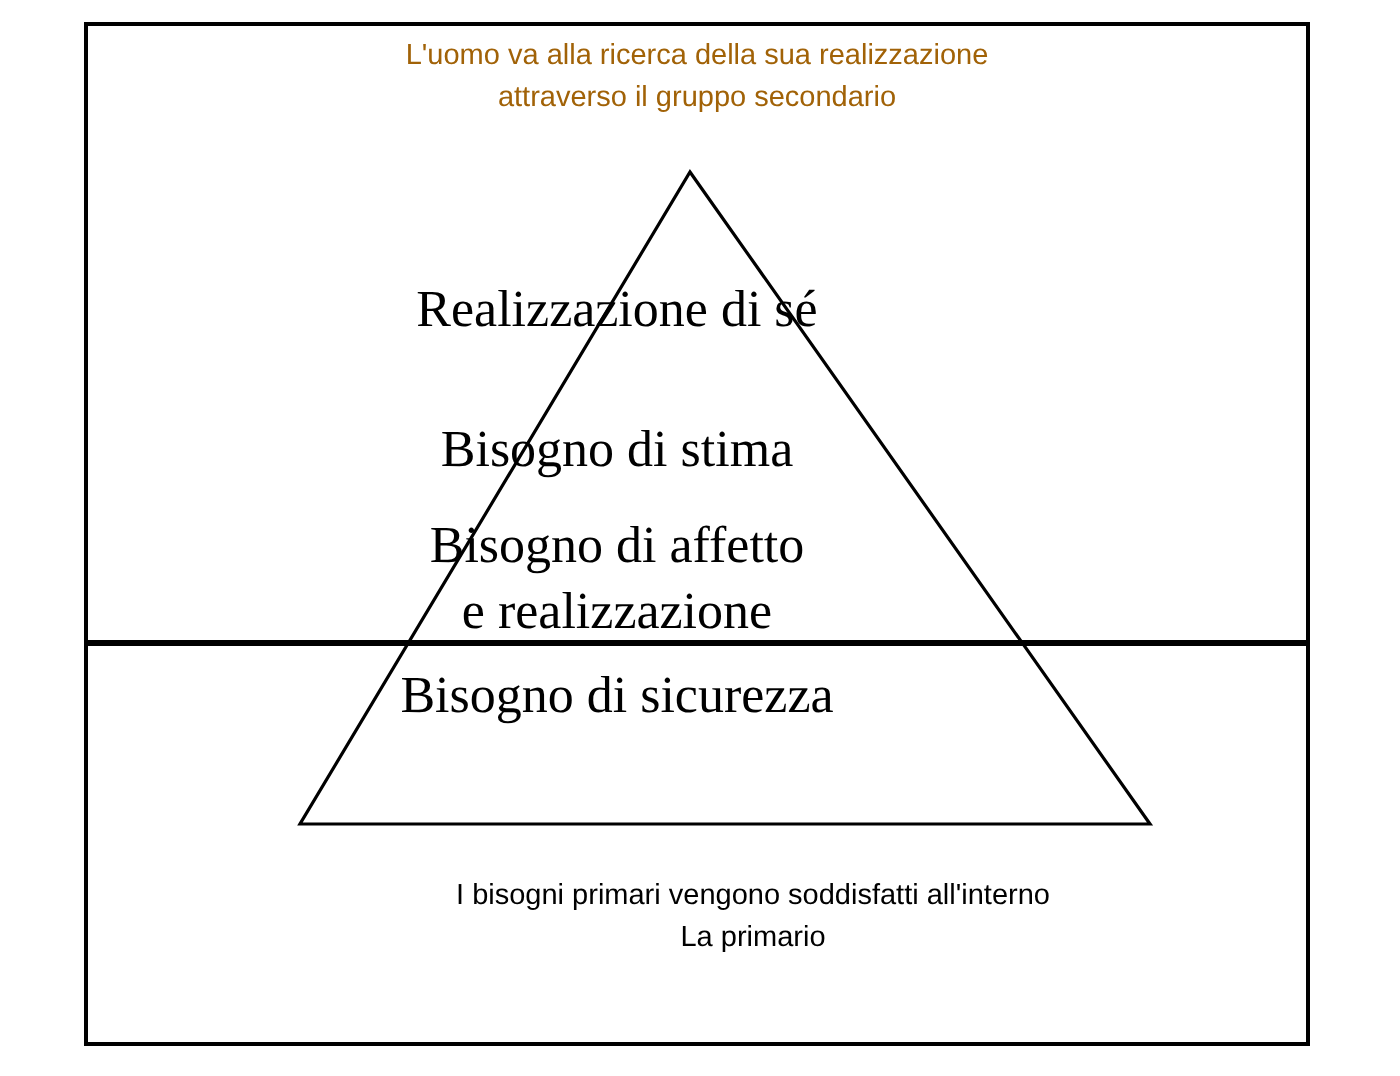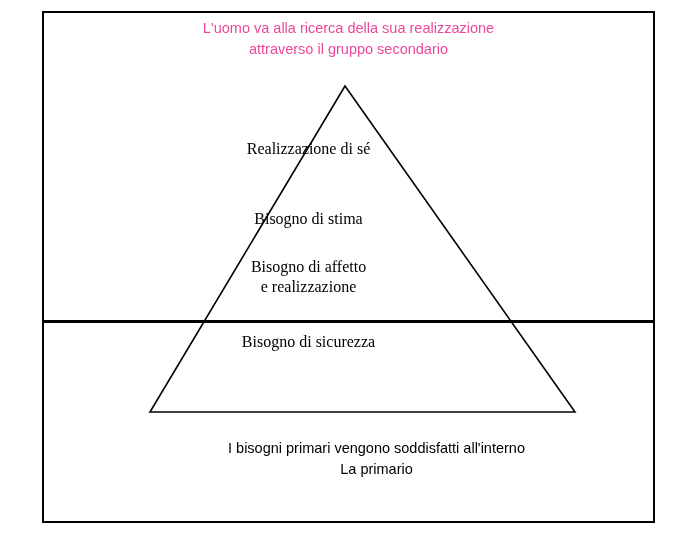--- a/index.html
+++ b/index.html
@@ -57,21 +57,21 @@
   }
 
   .top-caption {
     position: absolute;
     left: 42px;
     top: 18px;
     width: 613px;
     text-align: center;
     font-size: 14.5px;
     line-height: 1.45;
-    color: #ec4899;
+    color: #a16207;
     font-family: "Liberation Sans", sans-serif;
   }
 
   .bottom-caption {
     position: absolute;
     left: 42px;
     top: 438px;
     width: 613px;
     text-align: center;
     font-size: 14.5px;
@@ -84,21 +84,21 @@
   .caption-line { display: block; }
 
   
   .level-label {
     position: absolute;
     width: 533px;
     left: 42px;
     text-align: center;
     color: #000000;
     font-family: "Liberation Serif", serif;
-    font-size: 16px;
+    font-size: 26px;
     line-height: 1.25;
     white-space: pre-line;
   }
 
   .lvl-self   { top: 139px; }
   .lvl-esteem { top: 209px; }
   .lvl-belong { top: 257px; }
   .lvl-safety { top: 332px; }
   .lvl-physio { top: 377px; }
 </style>

